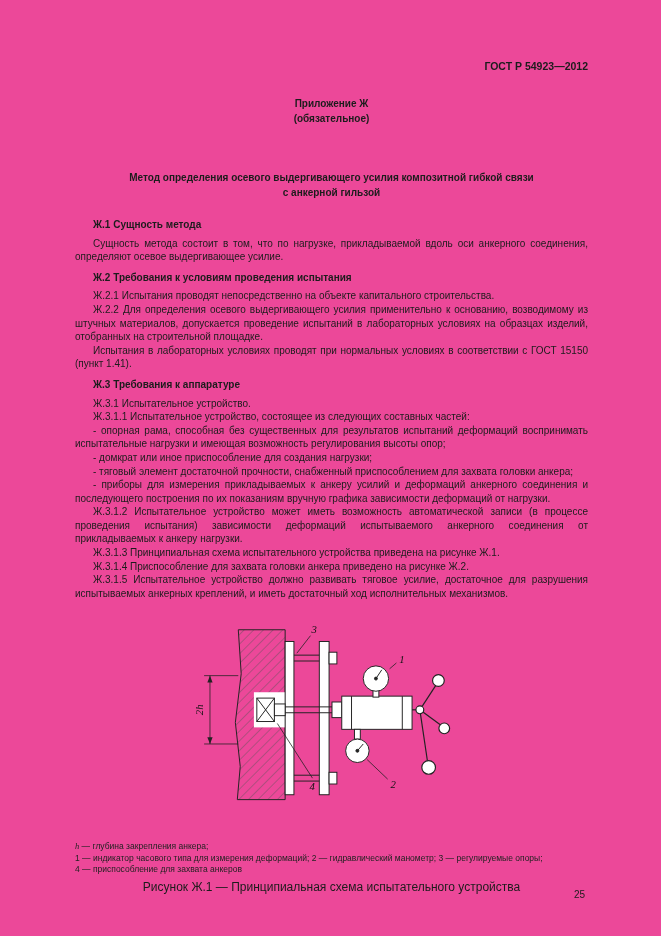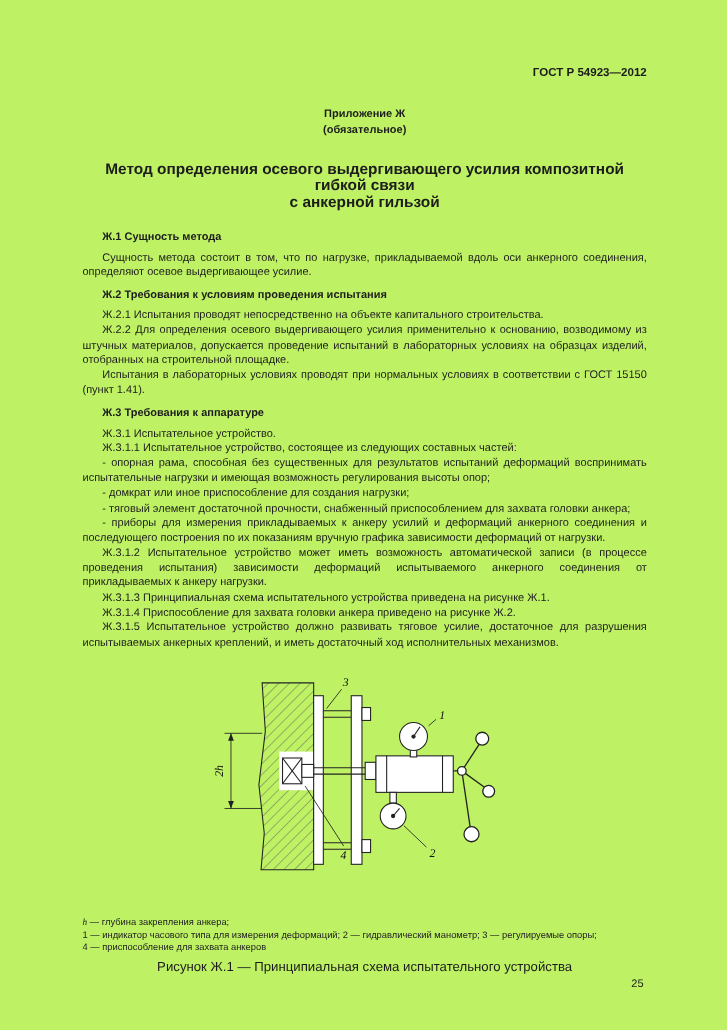--- a/index.html
+++ b/index.html
@@ -1,24 +1,24 @@
 <!DOCTYPE html>
 <html><head>
 <meta charset="utf-8">
 <style>
   html,body { margin:0; padding:0; background:#e8e8e8; }
   .page {
     position:relative; width:661px; height:936px; margin:0 auto;
-    background:#bef264; box-sizing:border-box;
+    background:#ec4899; box-sizing:border-box;
     padding:60px 73px 0 75px;
     font-family:"Liberation Sans", sans-serif; color:#1c1c1c;
   }
   .doc-number { text-align:right; font-weight:bold; font-size:10.5px; }
   .annex { text-align:center; font-weight:bold; font-size:10px; margin-top:24px; line-height:15px; }
-  .title { text-align:center; font-weight:bold; font-size:14px; margin-top:20px; line-height:15px; }
+  .title { text-align:center; font-weight:bold; font-size:10px; margin-top:44px; line-height:15px; }
   .body-text { margin-top:18px; font-size:10px; line-height:13.6px; }
   .body-text p { margin:0; text-align:justify; text-indent:18px; }
   .body-text p.heading { font-weight:bold; text-align:left; margin:7px 0 5px; }
   .figure { margin-top:20px; text-align:center; }
   .legend { margin-top:12px; text-align:left; font-size:8.5px; line-height:11.5px; color:#222; }
   .legend .it { font-style:italic; font-family:"Liberation Serif", serif; }
   .caption { margin-top:4px; text-align:center; font-size:12px; }
   .page-number { position:absolute; right:76px; bottom:36px; font-size:10px; }
   svg text.fig-lab {
     font-family:"Liberation Serif", serif; font-style:italic; font-size:11px; fill:#111;

